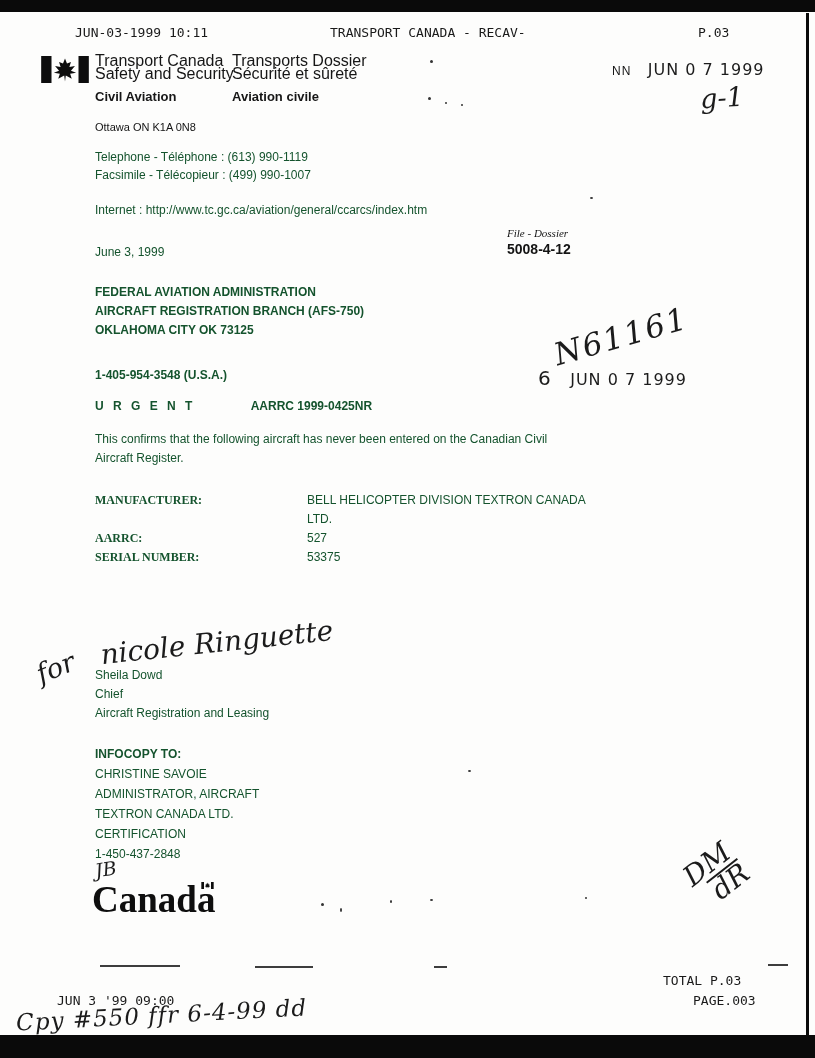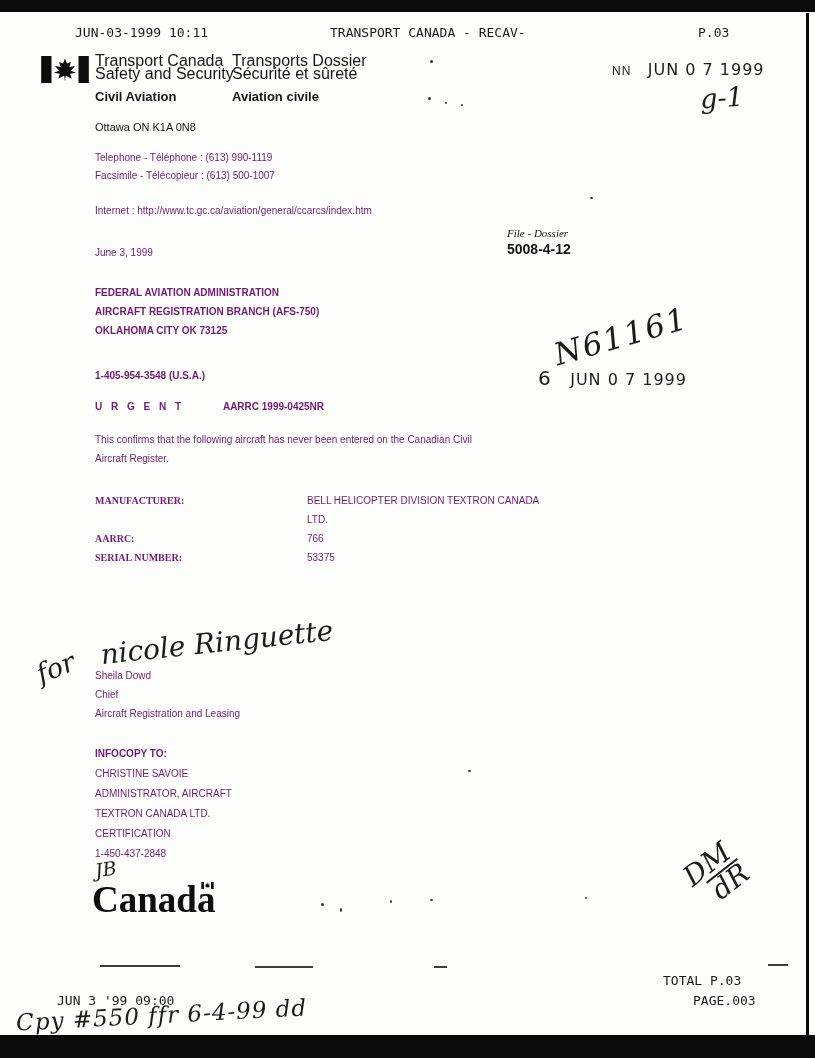--- a/index.html
+++ b/index.html
@@ -6,21 +6,21 @@
   .page{
     position:relative;width:815px;height:1058px;margin:0 auto;
     background:#fdfdfc;overflow:hidden;
     font-family:"Liberation Sans",sans-serif;color:#141414;
   }
   .abs{position:absolute;}
   .mono{font-family:"DejaVu Sans Mono","Liberation Mono",monospace;font-size:13px;color:#1a1a1a;}
   .bar{background:#0a0a0a;}
   .small-head{font-size:16px;line-height:13px;color:#161616;}
   .bold{font-weight:700;}
-  .body-text{font-size:10px;line-height:19px;color:#701a75;}
+  .body-text{font-size:12px;line-height:19px;color:#14532d;}
   .stamp{font-family:"DejaVu Sans",sans-serif;font-weight:400;color:#1c1c1c;letter-spacing:1px;}
   .script{font-family:"DejaVu Serif","Liberation Serif",serif;font-style:italic;color:#1b1b1b;}
   .wordmark{font-family:"Liberation Serif",serif;font-weight:700;font-size:37px;letter-spacing:0;color:#0e0e0e;}
   .speck{position:absolute;background:#333;border-radius:50%;}
   .dash{position:absolute;background:#3d3d3d;}
   .aircraft-row{display:flex;}
   .aircraft-label{width:212px;font-weight:700;font-family:Liberation Serif, serif;}
   .aircraft-value{flex:1;}
 </style>
 </head>
@@ -56,21 +56,21 @@
   <div class="abs small-head bold" style="left:232px;top:90px;font-size:13px;">Aviation civile</div>
   <div class="abs" style="left:95px;top:109px;font-size:11px;margin-top:12px;">Ottawa ON  K1A 0N8</div>
 
   <div class="abs" style="left:612px;top:60px;">
     <span style="font-size:12px;letter-spacing:1px;">NN</span>
     <span class="stamp" style="font-size:16px;margin-left:12px;">JUN 0 7 1999</span>
   </div>
   <div class="abs script" style="left:700px;top:82px;font-size:27px;transform:rotate(-4deg);">g-1</div>
 
   <div class="abs body-text" style="left:95px;top:148px;">Telephone - Téléphone : (613) 990-1119</div>
-  <div class="abs body-text" style="left:95px;top:166px;">Facsimile - Télécopieur : (613) 500-1007</div>
+  <div class="abs body-text" style="left:95px;top:166px;">Facsimile - Télécopieur : (499) 990-1007</div>
   <div class="abs body-text" style="left:95px;top:201px;">Internet : http://www.tc.gc.ca/aviation/general/ccarcs/index.htm</div>
 
   <div class="abs" style="left:507px;top:227px;font-size:11px;font-style:italic;font-family:'Liberation Serif',serif;">File - Dossier</div>
   <div class="abs bold" style="left:507px;top:241px;font-size:14px;">5008-4-12</div>
 
   <div class="abs body-text" style="left:95px;top:243px;">June 3, 1999</div>
 
   <div class="abs body-text bold" style="left:95px;top:283px;">
     <div>FEDERAL AVIATION ADMINISTRATION</div>
     <div>AIRCRAFT REGISTRATION BRANCH (AFS-750)</div>
@@ -81,39 +81,39 @@
 
   <div class="abs body-text bold" style="left:95px;top:366px;">1-405-954-3548 (U.S.A.)</div>
 
   <div class="abs" style="left:538px;top:366px;">
     <span class="stamp" style="font-size:20px;">6</span>
     <span class="stamp" style="font-size:16px;margin-left:14px;">JUN 0 7 1999</span>
   </div>
 
   <div class="abs body-text bold" style="left:95px;top:397px;">
     <span style="letter-spacing:3px;">U R G E N T</span>
-    <span style="margin-left:36px;">AARRC 1999-0425NR</span>
+    <span style="margin-left:52px;">AARRC 1999-0425NR</span>
   </div>
 
   <div class="abs body-text" style="left:95px;top:430px;">
     <div>This confirms that the following aircraft has never been entered on the Canadian Civil</div>
     <div>Aircraft Register.</div>
   </div>
 
   <div class="abs body-text" style="left:95px;top:491px;width:560px;">
     <div class="aircraft-row">
       <div class="aircraft-label">MANUFACTURER:</div>
       <div class="aircraft-value">
         <div>BELL HELICOPTER DIVISION TEXTRON CANADA</div>
         <div>LTD.</div>
       </div>
     </div>
     <div class="aircraft-row">
       <div class="aircraft-label">AARRC:</div>
-      <div class="aircraft-value">766</div>
+      <div class="aircraft-value">527</div>
     </div>
     <div class="aircraft-row">
       <div class="aircraft-label">SERIAL NUMBER:</div>
       <div class="aircraft-value">53375</div>
     </div>
   </div>
 
   <div class="abs script" style="left:100px;top:626px;font-size:28px;transform:rotate(-6deg);">nicole Ringuette</div>
   <div class="abs script" style="left:36px;top:652px;font-size:27px;transform:rotate(-22deg);">for</div>
   <div class="abs body-text" style="left:95px;top:666px;">

